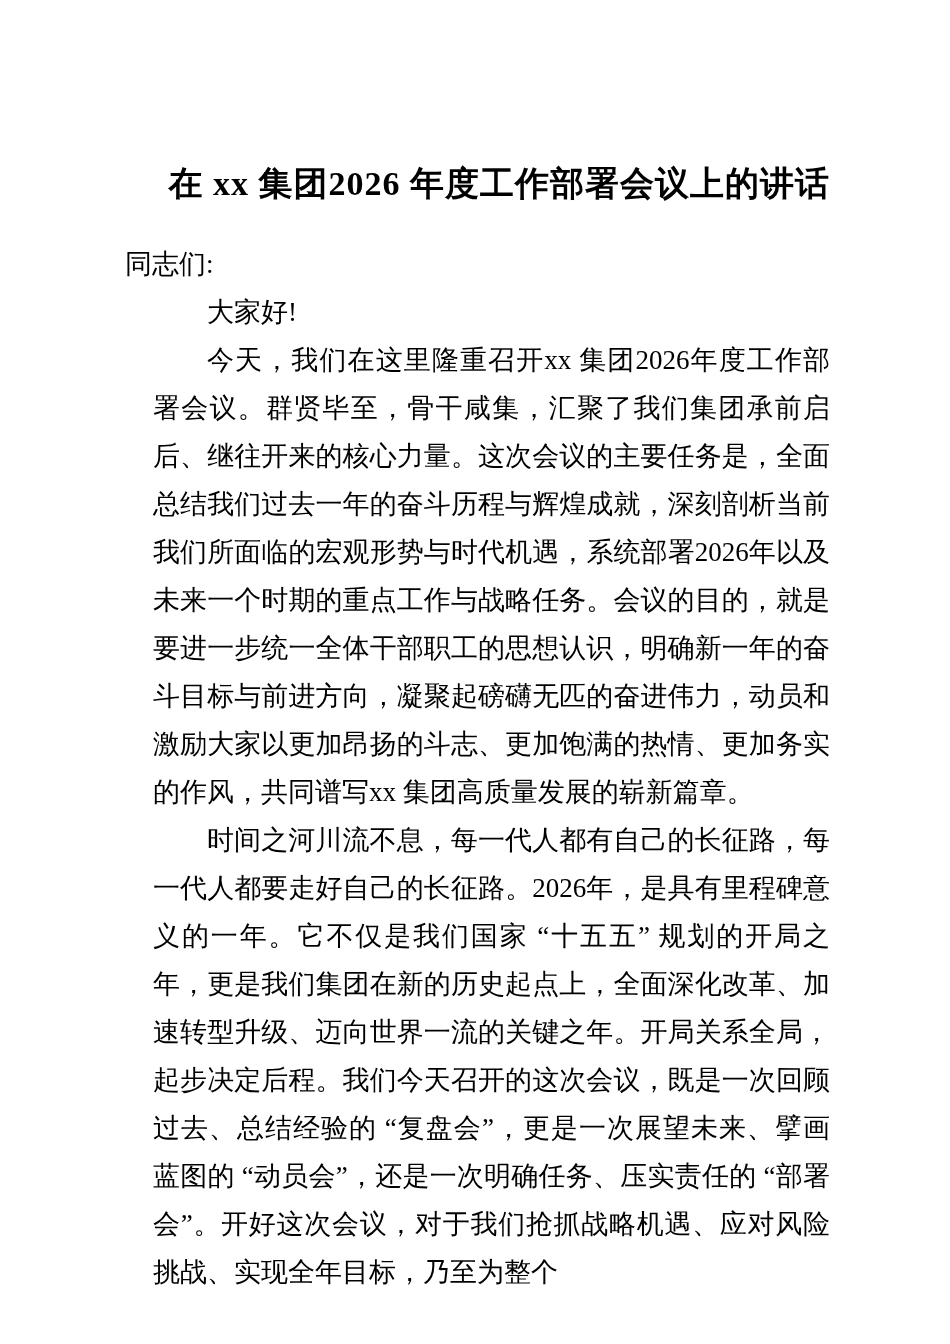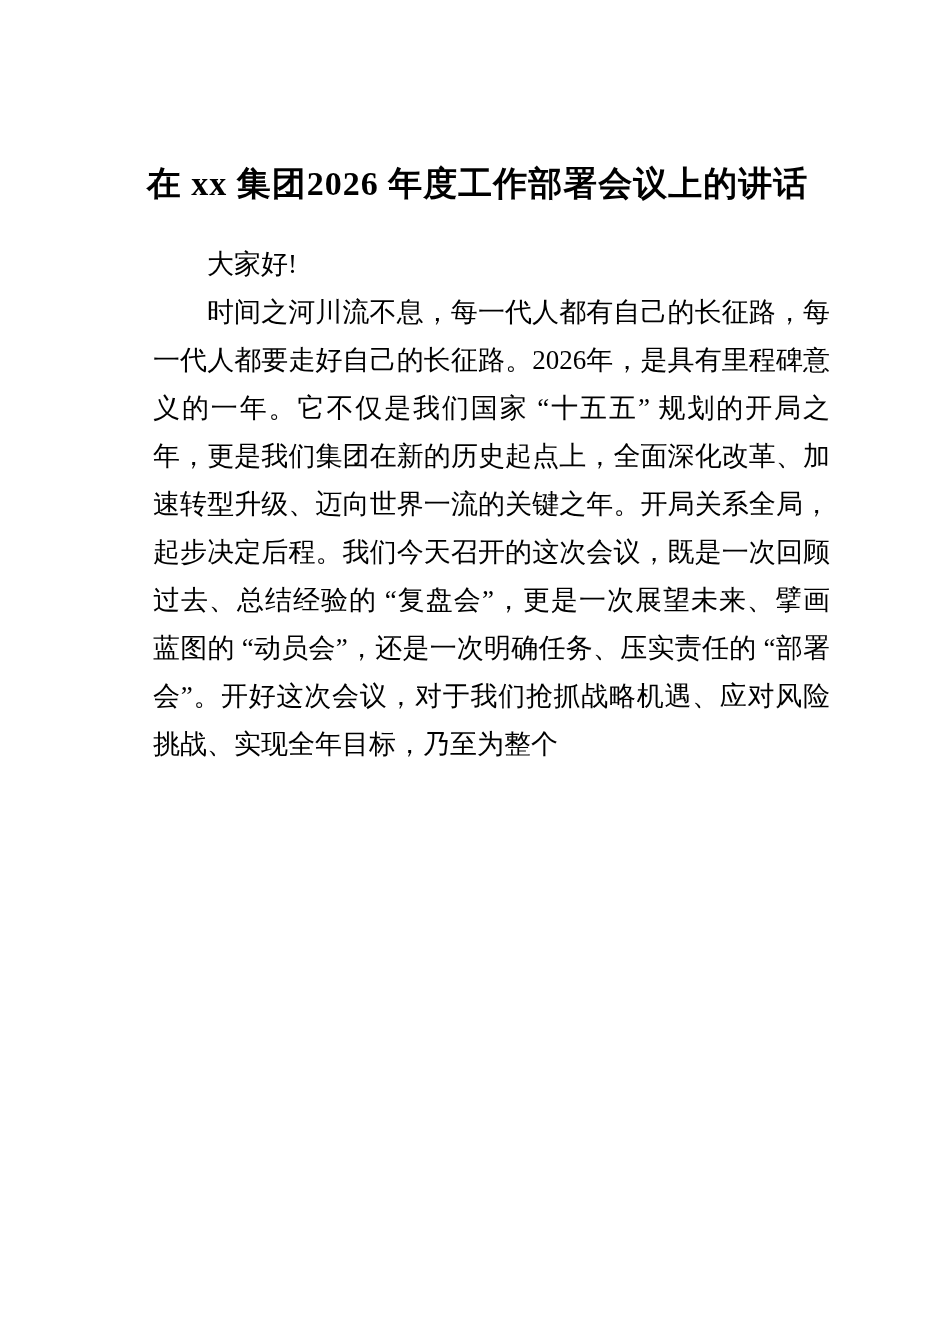--- a/index.html
+++ b/index.html
@@ -16,21 +16,21 @@
   }
   .page {
     box-sizing: border-box;
     width: 950px;
     height: 1344px;
     padding: 163px 120px 0 125px;
   }
   .doc-title {
     font-size: 34px;
     font-weight: bold;
-    text-align: center;
+    text-align: right;
     line-height: 1.25;
     margin: 0 0 34px 0;
     letter-spacing: 1px;
   }
   .para {
     font-size: 27px;
     line-height: 48px;
     text-align: justify;
     margin: 0;
     word-break: break-all;
@@ -39,18 +39,20 @@
     text-indent: 2em;
     margin-left: 28px;
   }
 </style>
 </head>
 <body>
 
 <div class="page">
   <h1 class="doc-title">在 xx 集团2026 年度工作部署会议上的讲话</h1>
 
+  <p class="para">同志们:</p>
 
   <p class="para indent">大家好!</p>
 
+  <p class="para indent">今天，我们在这里隆重召开xx 集团2026年度工作部署会议。群贤毕至，骨干咸集，汇聚了我们集团承前启后、继往开来的核心力量。这次会议的主要任务是，全面总结我们过去一年的奋斗历程与辉煌成就，深刻剖析当前我们所面临的宏观形势与时代机遇，系统部署2026年以及未来一个时期的重点工作与战略任务。会议的目的，就是要进一步统一全体干部职工的思想认识，明确新一年的奋斗目标与前进方向，凝聚起磅礴无匹的奋进伟力，动员和激励大家以更加昂扬的斗志、更加饱满的热情、更加务实的作风，共同谱写xx 集团高质量发展的崭新篇章。</p>
 
   <p class="para indent">时间之河川流不息，每一代人都有自己的长征路，每一代人都要走好自己的长征路。2026年，是具有里程碑意义的一年。它不仅是我们国家 “十五五” 规划的开局之年，更是我们集团在新的历史起点上，全面深化改革、加速转型升级、迈向世界一流的关键之年。开局关系全局，起步决定后程。我们今天召开的这次会议，既是一次回顾过去、总结经验的 “复盘会”，更是一次展望未来、擘画蓝图的 “动员会”，还是一次明确任务、压实责任的 “部署会”。开好这次会议，对于我们抢抓战略机遇、应对风险挑战、实现全年目标，乃至为整个</p>
 </div>
 
 </body></html>

